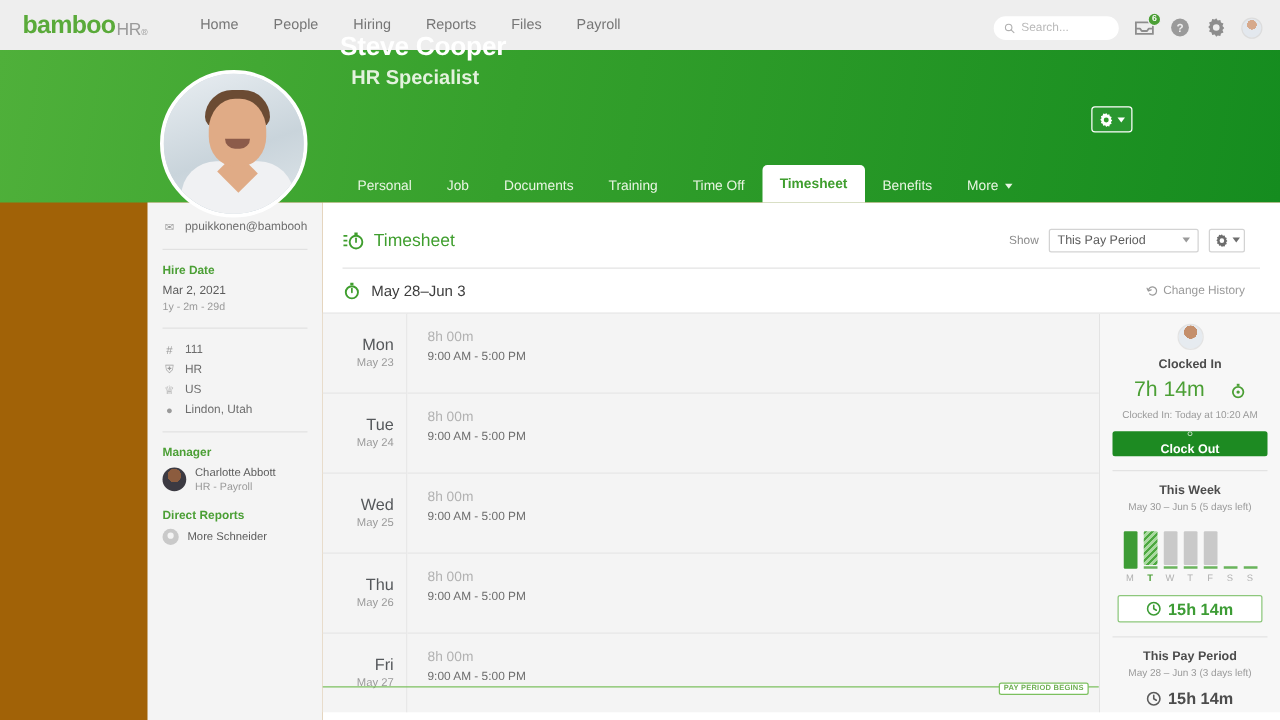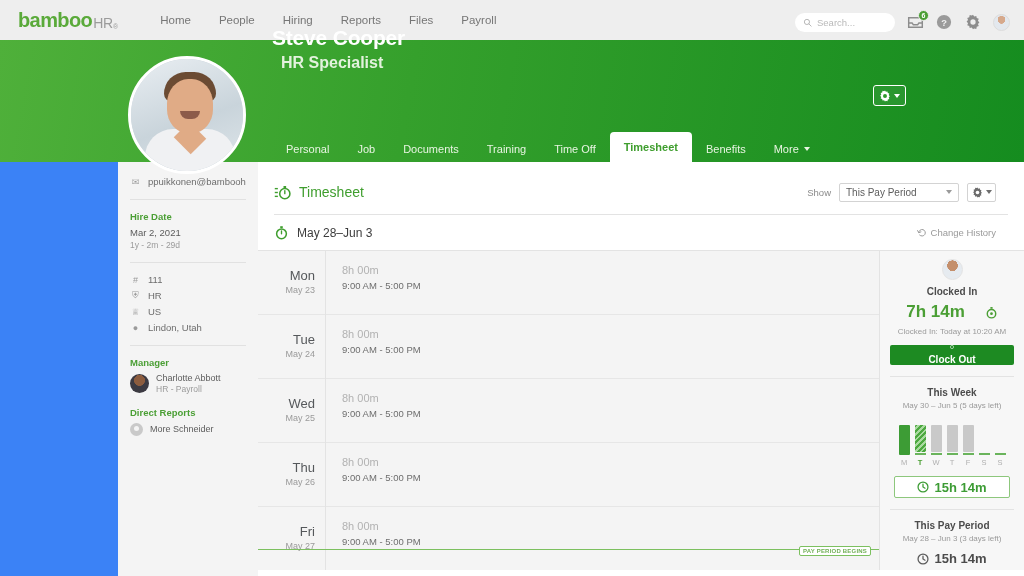--- a/index.html
+++ b/index.html
@@ -1,21 +1,21 @@
 <!DOCTYPE html>
 <html><head>
 <meta charset="utf-8">
 <style>
   * { box-sizing: border-box; margin: 0; padding: 0; }
   html, body {
     width: 1024px; height: 576px;
     font-family: "Liberation Sans", sans-serif;
     background: #fff; overflow: hidden;
   }
-  .app { position: relative; width: 1024px; height: 576px; background: #3b82f6; }
+  .app { position: relative; width: 1024px; height: 576px; background: #a16207; }
 
   
   .topnav {
     position: absolute; top: 0; left: 0; width: 1024px; height: 40px;
     background: #eeeeee; display: flex; align-items: center;
   }
   .logo { margin-left: 18px; display: flex; align-items: flex-end; }
   .logo-main { font-size: 20px; font-weight: bold; color: #5aaa3a; letter-spacing: -0.6px; line-height: 1; }
   .logo-hr { font-size: 14px; font-weight: normal; color: #9b9b9b; letter-spacing: -0.2px; line-height: 1; margin-left:1px;}
   .logo-reg { font-size: 7px; color: #9b9b9b; vertical-align: super; }
@@ -148,21 +148,21 @@
     position: absolute; right: 8px; bottom: 14px; border: 1px solid #7cc05f; border-radius: 2px;
     background: #ffffff; color: #6faf54; font-size: 6px; font-weight: bold;
     padding: 1px 3px; letter-spacing: 0.2px; white-space: nowrap;
   }
 
   
   .rp { padding: 0 10px; text-align: center; }
   .rp-av { width: 21px; height: 21px; border-radius: 50%; margin: 0 auto 6px auto;
            background: radial-gradient(circle at 50% 30%, #c48f6c 0 32%, #e6ebf0 33% 100%); border:1px solid #e3e3e3;}
   .rp-status { font-size: 10px; font-weight: bold; color: #4c4c4c; }
-  .rp-big { font-size: 17px; font-weight: bold; color: #4b9f35; margin-top: 5px; display:flex;align-items:center;justify-content:center;gap:20px;}
+  .rp-big { font-size: 17px; font-weight: normal; color: #4b9f35; margin-top: 5px; display:flex;align-items:center;justify-content:center;gap:20px;}
   .rp-sub { font-size: 8px; color: #9a9a9a; margin-top: 5px; }
   .clockout {
     margin: 9px 0 0 0; height: 20px; background: #1d8a22; border-radius: 2px; color: #fff;
     font-size: 10px; font-weight: bold; display: flex; align-items: center; justify-content: flex-end; gap: 5px;
     cursor: pointer;
     flex-direction: column;
   }
   .rp-div { height: 1px; background: #e3e3e3; margin: 11px 0 10px 0; }
   .rp-h { font-size: 10px; font-weight: bold; color: #4c4c4c; }
   .rp-h2 { font-size: 8px; color: #9a9a9a; margin-top: 3px; }

